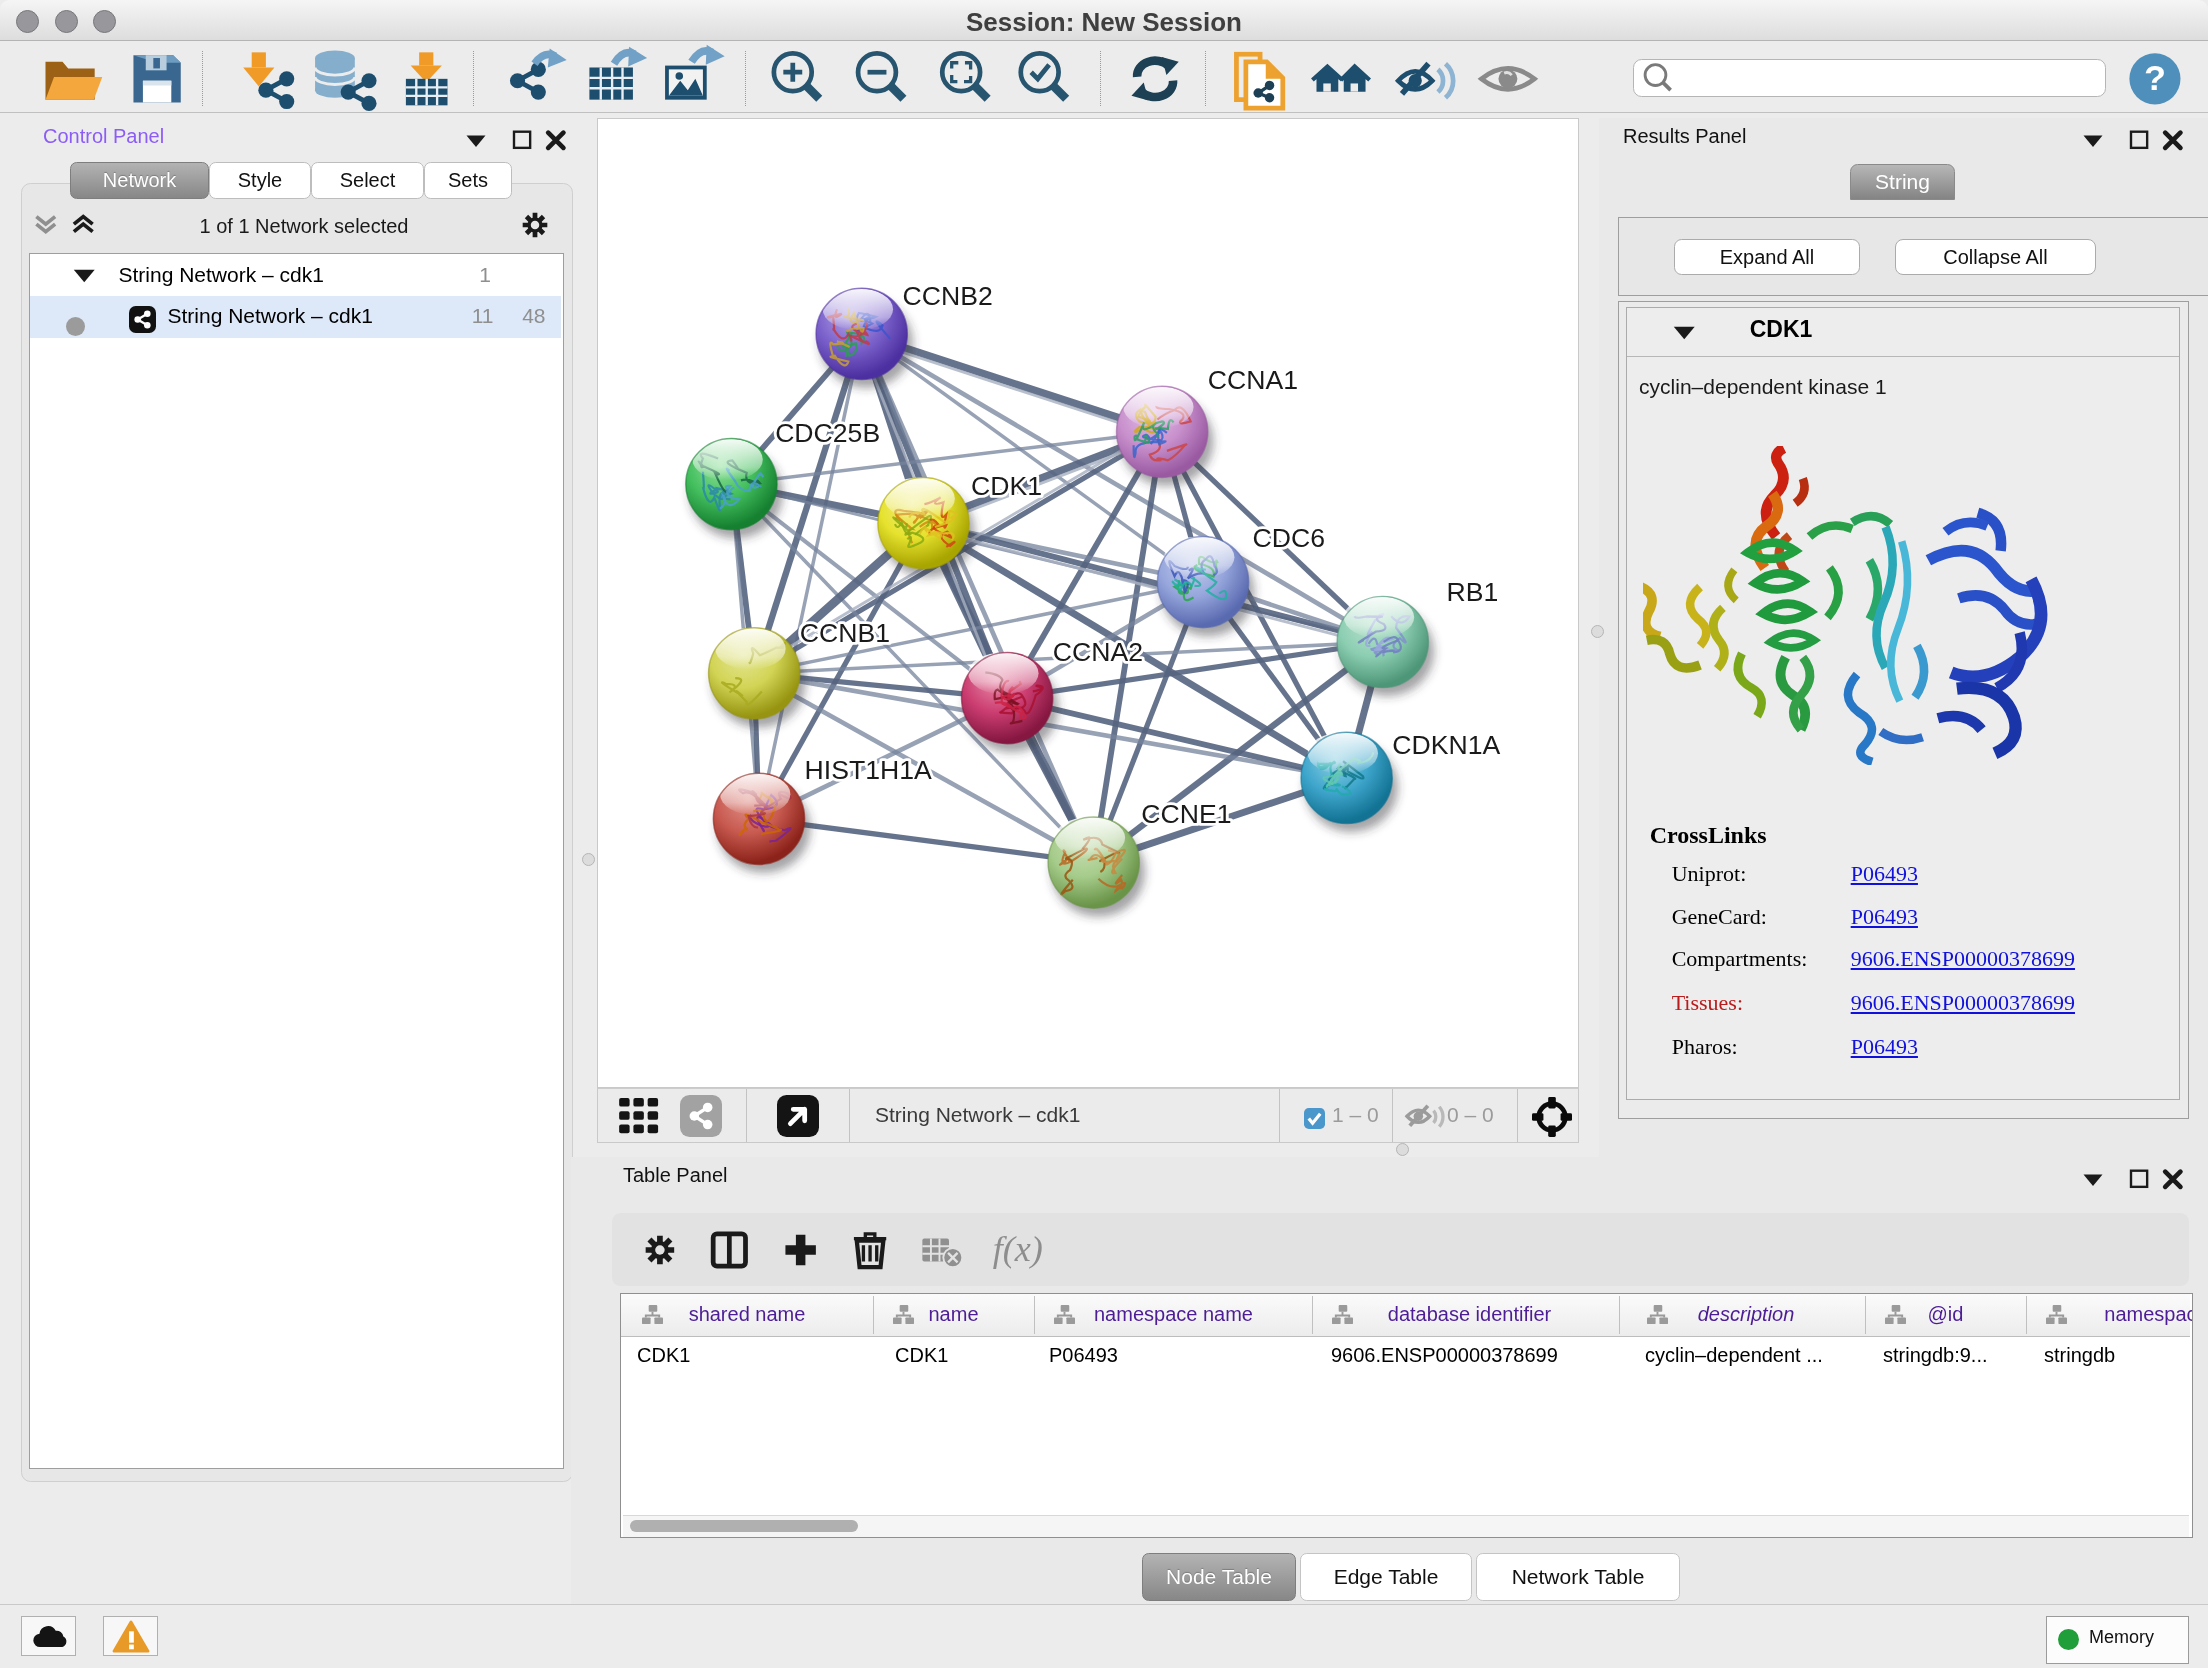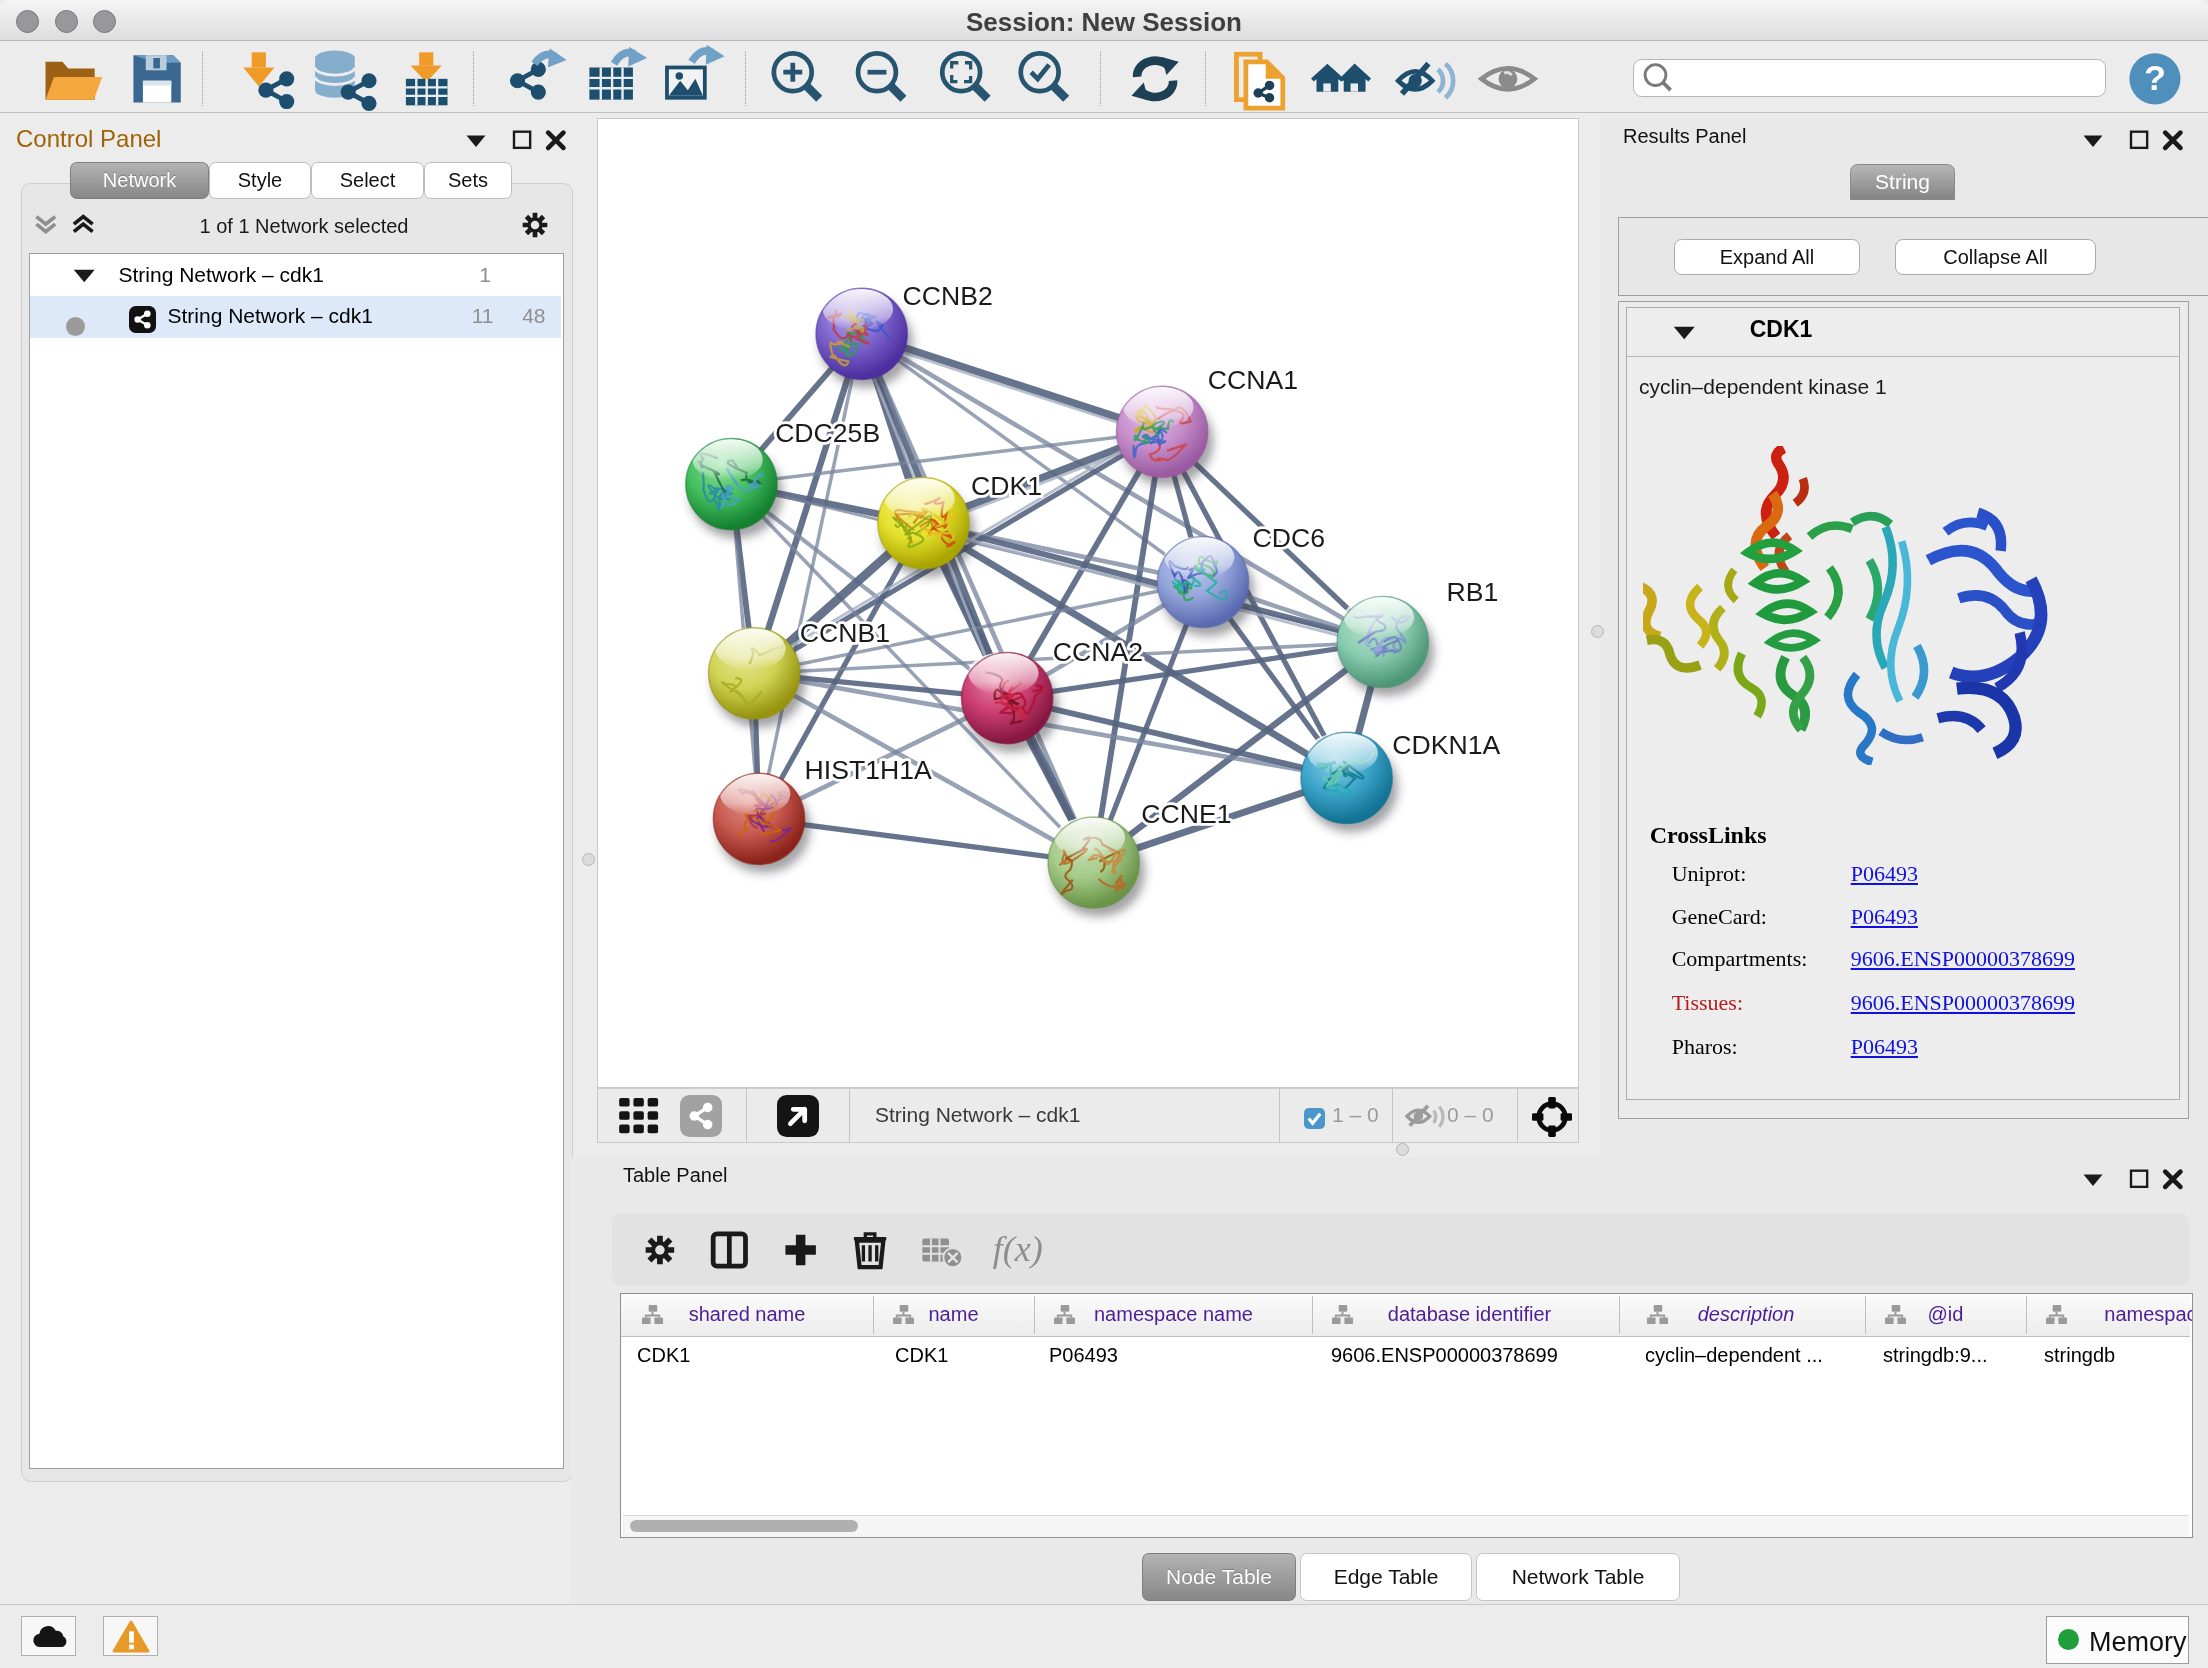--- a/index.html
+++ b/index.html
@@ -210,21 +210,21 @@
  <path d="M6,5 L14,13" stroke-width="4"></path>
 </g>
 
 <g transform="translate(2272,40)">
  <circle r="27" fill="#4e8fbb"></circle>
  <text x="0" y="12" text-anchor="middle" font-family="Liberation Sans" font-size="38" font-weight="bold" fill="#ffffff">?</text>
 </g>
 </svg>
 </div>
 
-<div class="abs" style="left:16px;top:125px;font-size:24px;color:#a16207;">Control Panel</div>
+<div class="abs" style="left:43px;top:125px;font-size:20px;color:#8b5cf6;">Control Panel</div>
 <svg class="abs" style="left:457px;top:126px;" width="114" height="28.5" viewBox="0 0 120 30">
  <path d="M10,10 L30,10 L20,22 Z" fill="#1a1a1a"></path>
  <rect x="60" y="6" width="17" height="17" fill="none" stroke="#1a1a1a" stroke-width="2.5"></rect>
  <path d="M96,7 L112,23 M112,7 L96,23" stroke="#1a1a1a" stroke-width="5" stroke-linecap="round"></path>
 </svg>
 <div class="abs" id="cp-box"></div>
 <div class="abs tab tabsel" style="left:70px;width:139px;">Network</div>
 <div class="abs tab" style="left:209px;width:102px;">Style</div>
 <div class="abs tab" style="left:311px;width:113px;">Select</div>
 <div class="abs tab" style="left:424px;width:88px;">Sets</div>
@@ -806,16 +806,16 @@
   <path d="M12,24 a7,7 0 0 1 -1,-14 a9,9 0 0 1 17,-3 a7,7 0 0 1 8,6 a6,6 0 0 1 -1,11 Z" fill="#141414"></path>
  </svg>
  <div class="abs sbox" style="left:103px;"></div>
  <svg class="abs" style="left:112px;top:15px;" width="38" height="34" viewBox="0 0 40 36">
   <path d="M20,2 L38,33 L2,33 Z" fill="#e89a28" stroke="#e89a28" stroke-width="3" stroke-linejoin="round"></path>
   <rect x="18" y="12" width="5" height="12" fill="#fff"></rect>
         <rect x="18" y="26" width="5" height="5" fill="#fff"></rect>
  </svg>
  <div class="abs" id="membox">
   <div class="abs" style="left:11.4px;top:12.4px;width:21px;height:21px;border-radius:50%;background:#1f9e3a;"></div>
-  <div class="abs" style="left:42px;top:10.5px;font-size:27px;color:#111;text-align:center;">Memory</div>
+  <div class="abs" style="left:42px;top:10.5px;font-size:18px;color:#111;text-align:center;">Memory</div>
  </div>
 </div>
 </div>
 
 </body></html>

